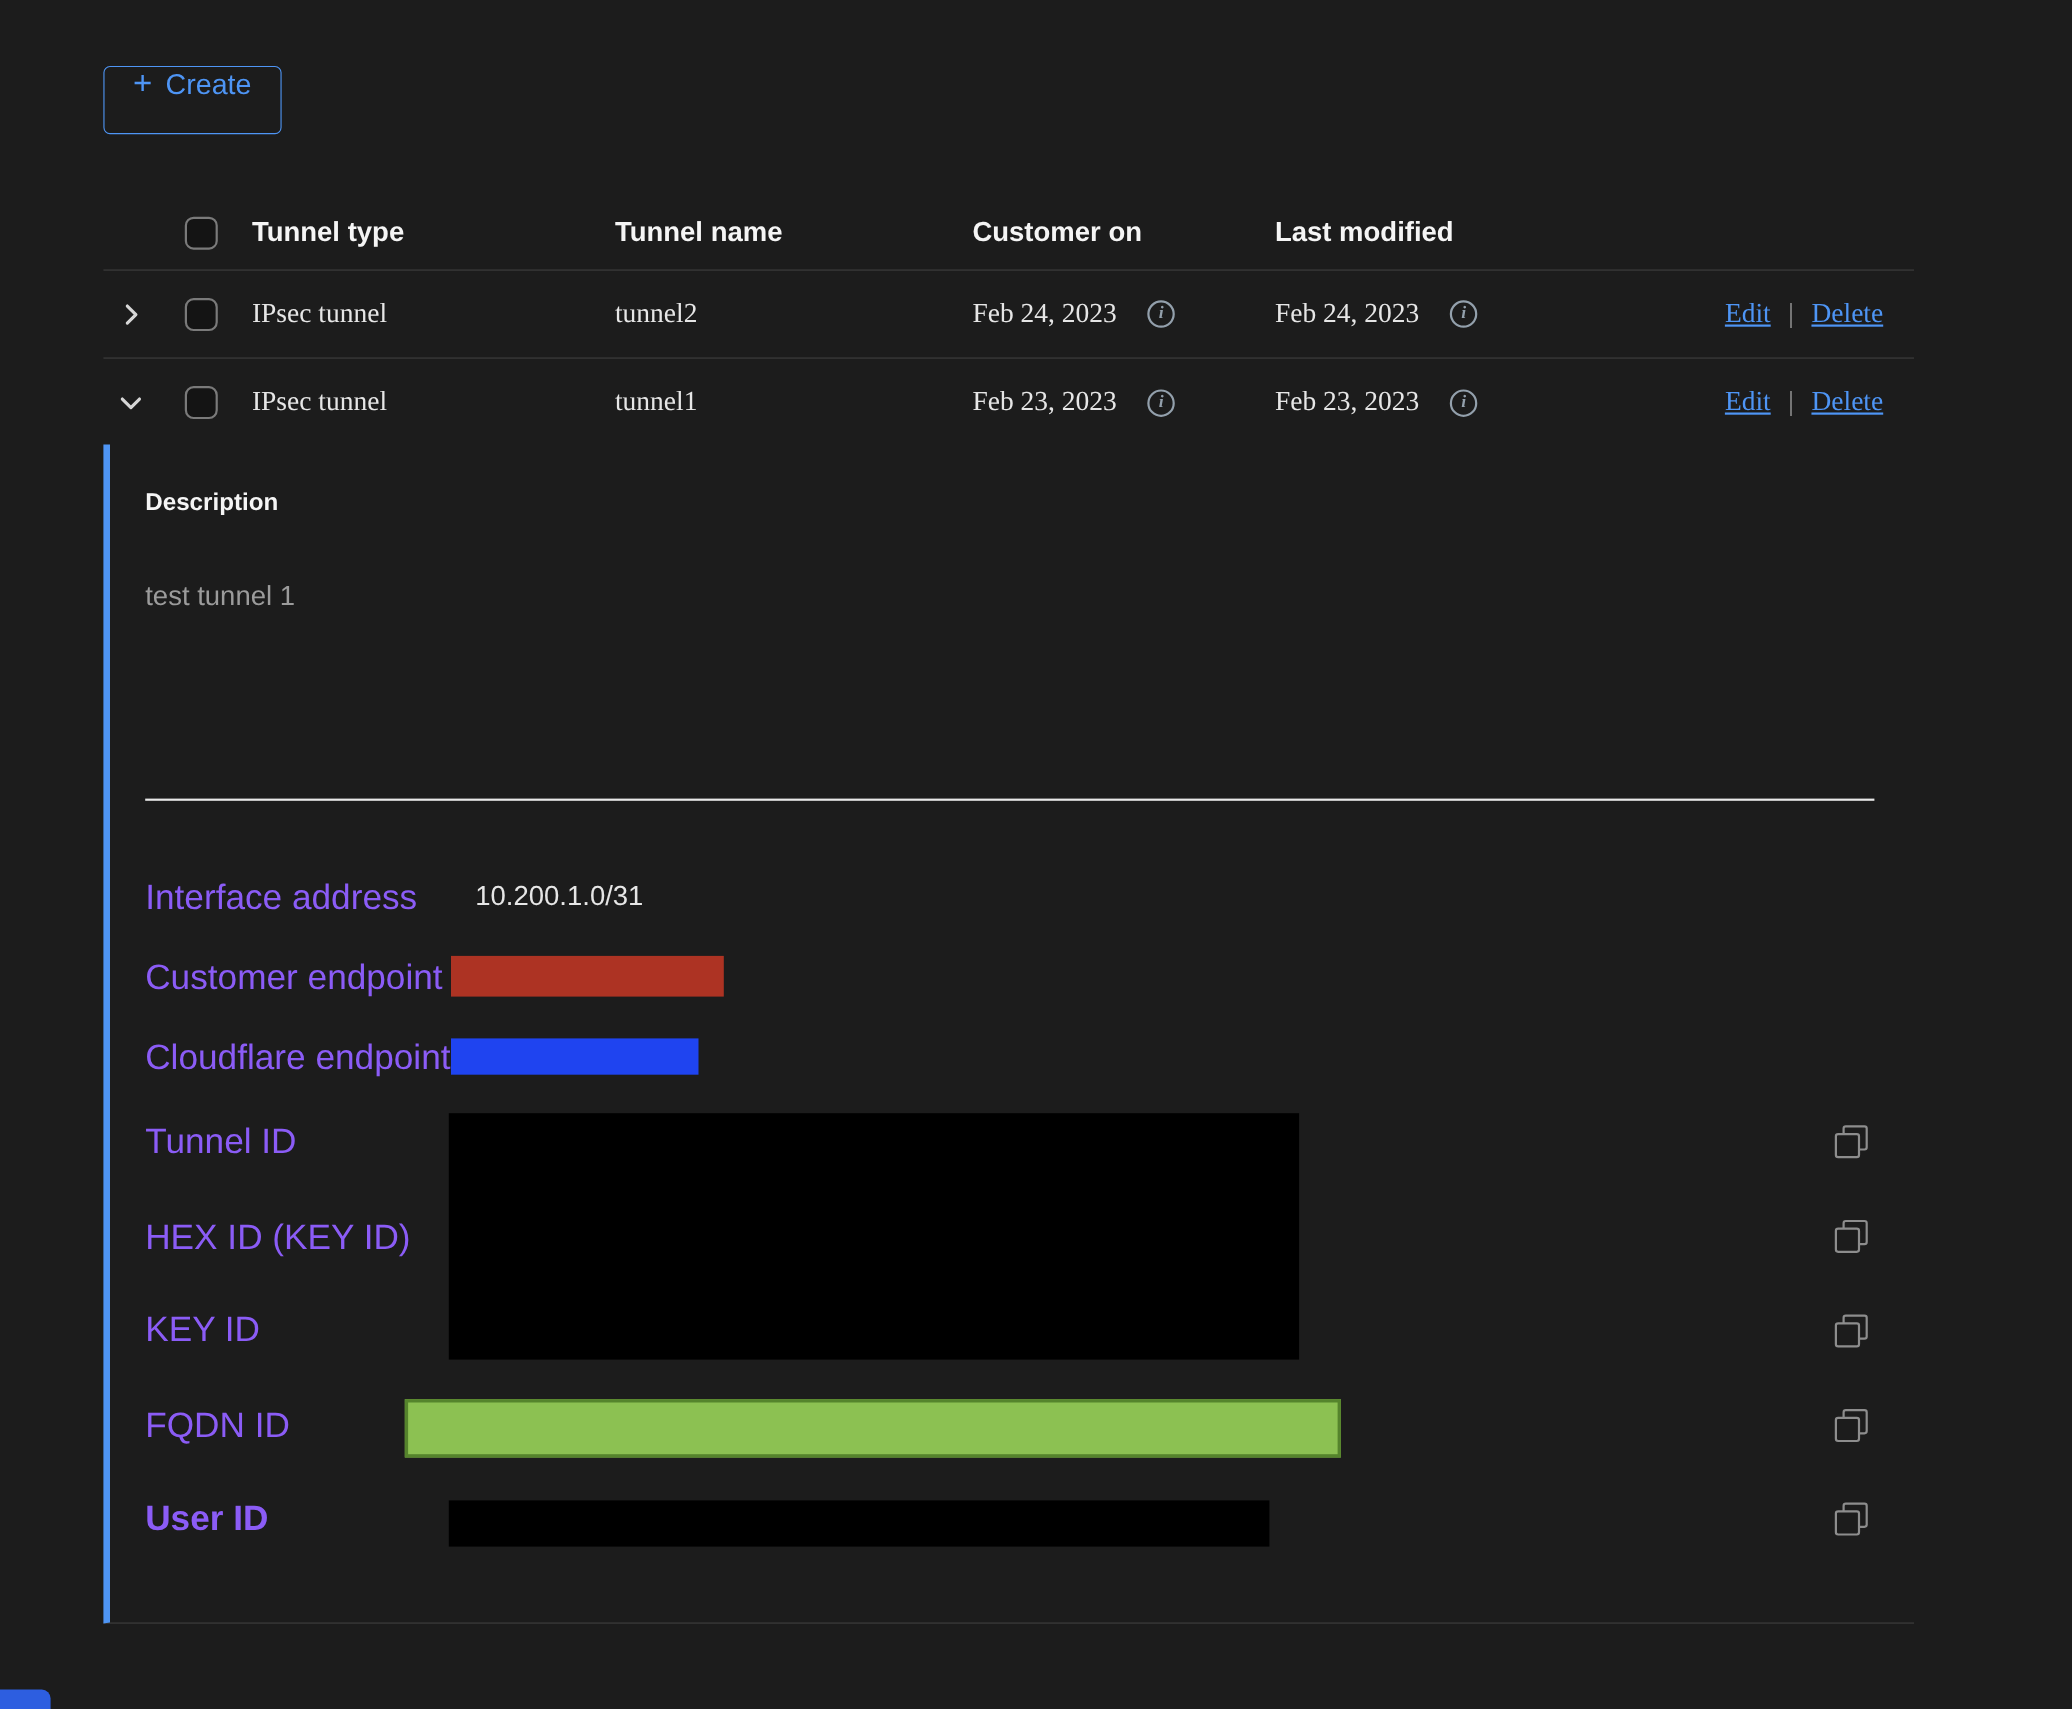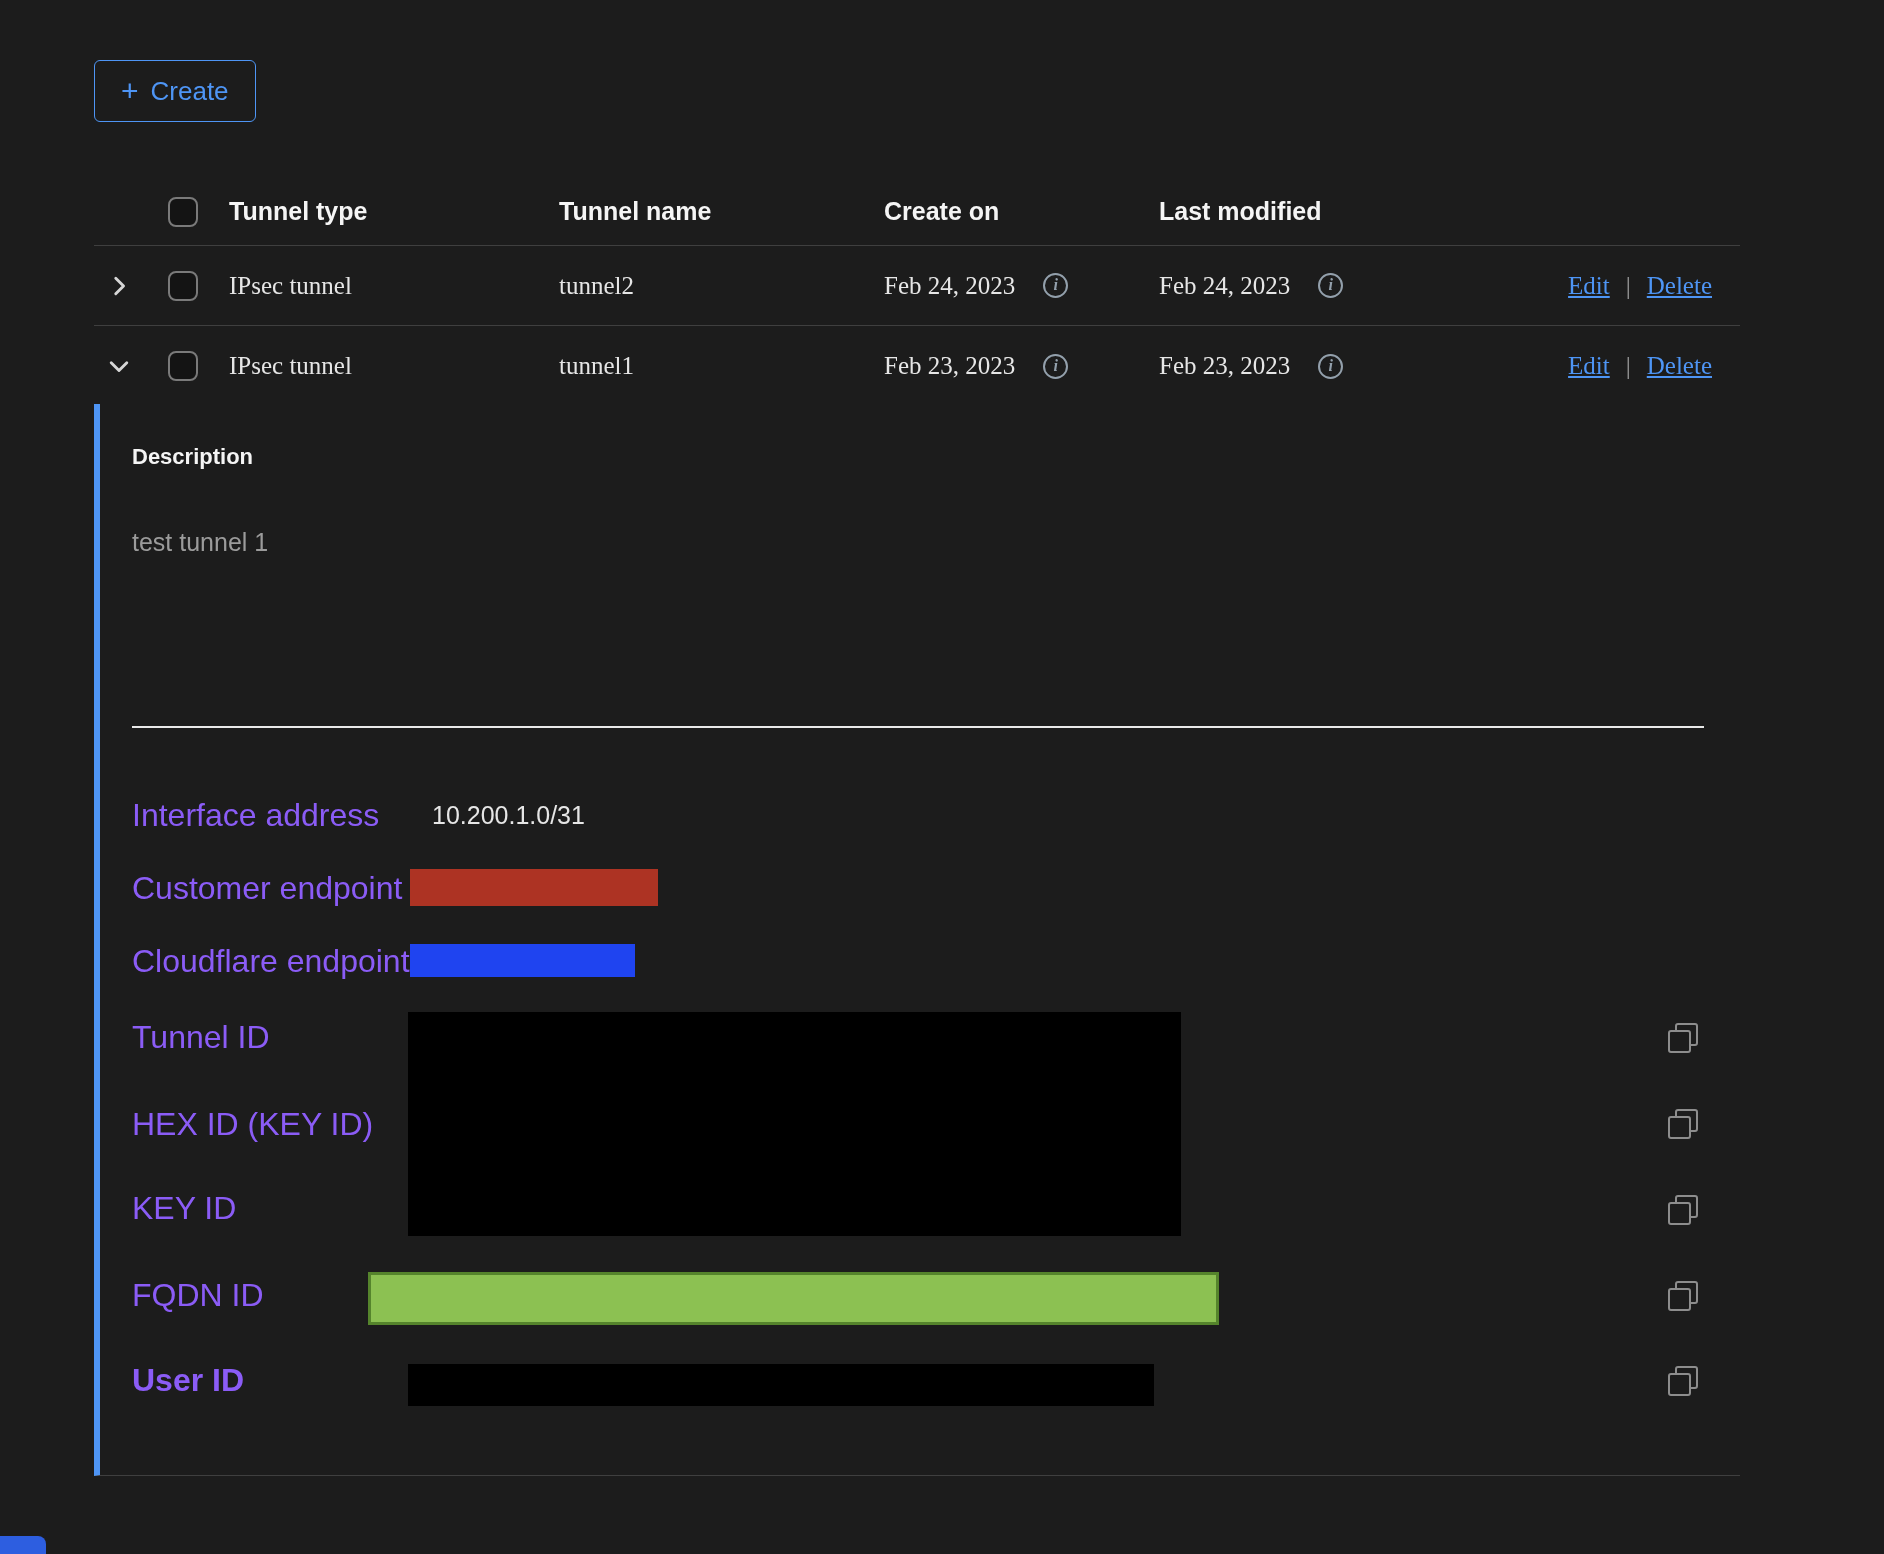--- a/index.html
+++ b/index.html
@@ -7,21 +7,21 @@
   body { font-family:"Liberation Sans", sans-serif; }
   .stage {
     position:relative; width:1884px; height:1554px;
     background:#1c1c1c; overflow:hidden; color:#f0f0f0;
   }
   :root { --accent:#4e95f5; --row-border:#3f3f3f; }
 
   
   .create-btn {
     position:absolute; left:94px; top:60px; height:62px;
-    display:flex; align-items:center; gap:12px; padding:0 26px;
+    display:flex; gap:12px; padding:0 26px;
     background:transparent; border:1px solid var(--accent); border-radius:6px;
     color:var(--accent); font-size:26px; font-family:"Liberation Sans", sans-serif;
     cursor:pointer;
   }
   .plus-glyph { font-size:30px; line-height:1; font-weight:400; }
   .plus-glyph::before { content:"+"; }
 
   
   .table { position:absolute; left:94px; top:178px; width:1646px; }
   .thead, .trow {
@@ -116,21 +116,21 @@
 
   <div class="table">
 
     <div class="thead">
       <div class="cell c-expand"></div>
       <div class="cell">
         <span class="checkbox"></span>
       </div>
       <div class="cell hcell">Tunnel type</div>
       <div class="cell hcell">Tunnel name</div>
-      <div class="cell hcell">Create on</div>
+      <div class="cell hcell">Customer on</div>
       <div class="cell hcell">Last modified</div>
       <div class="cell"></div>
     </div>
 
     <div class="trow bordered">
       <div class="cell c-expand">
         <svg class="chev" viewBox="0 0 20 20">
           <path d="M7.5 4 L13.5 10 L7.5 16"></path>
         </svg>
       </div>

